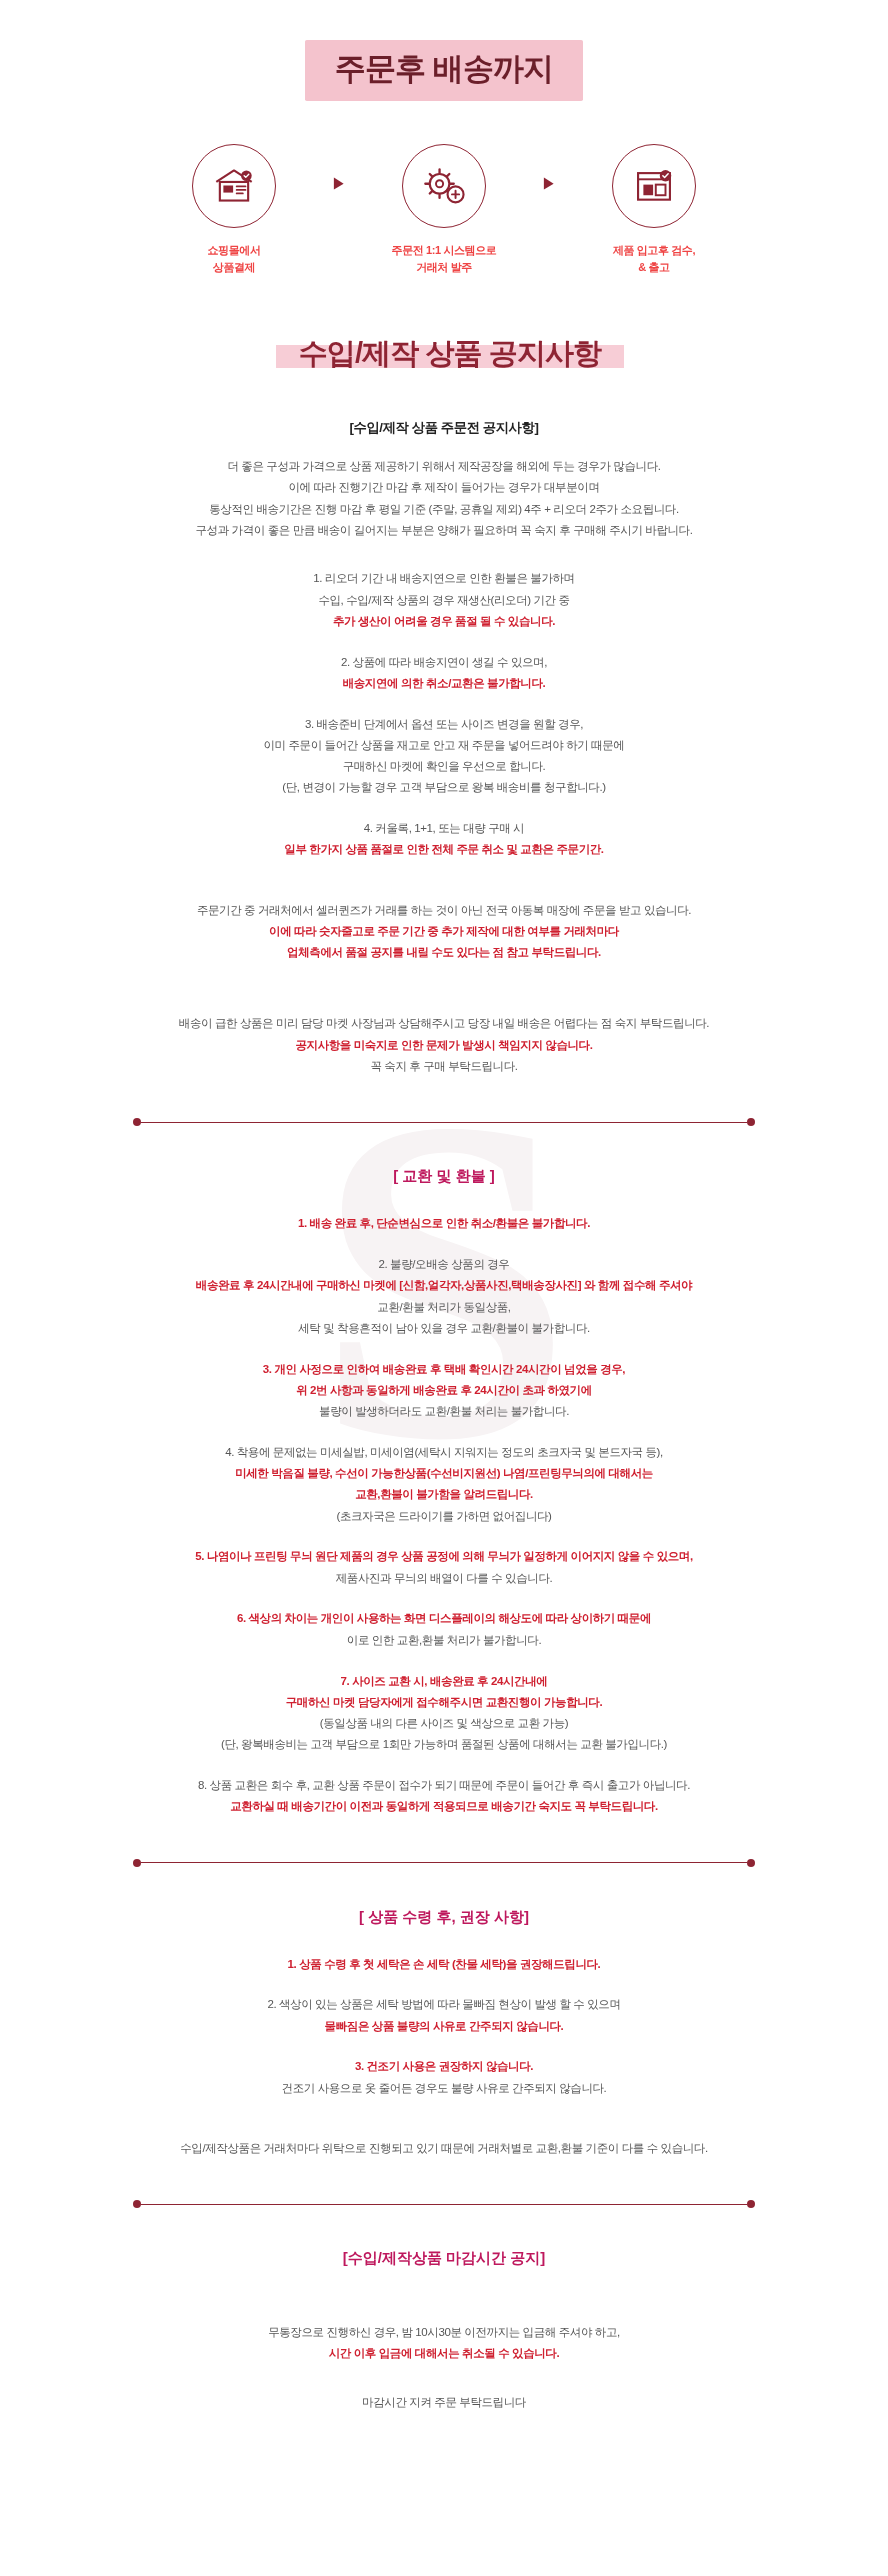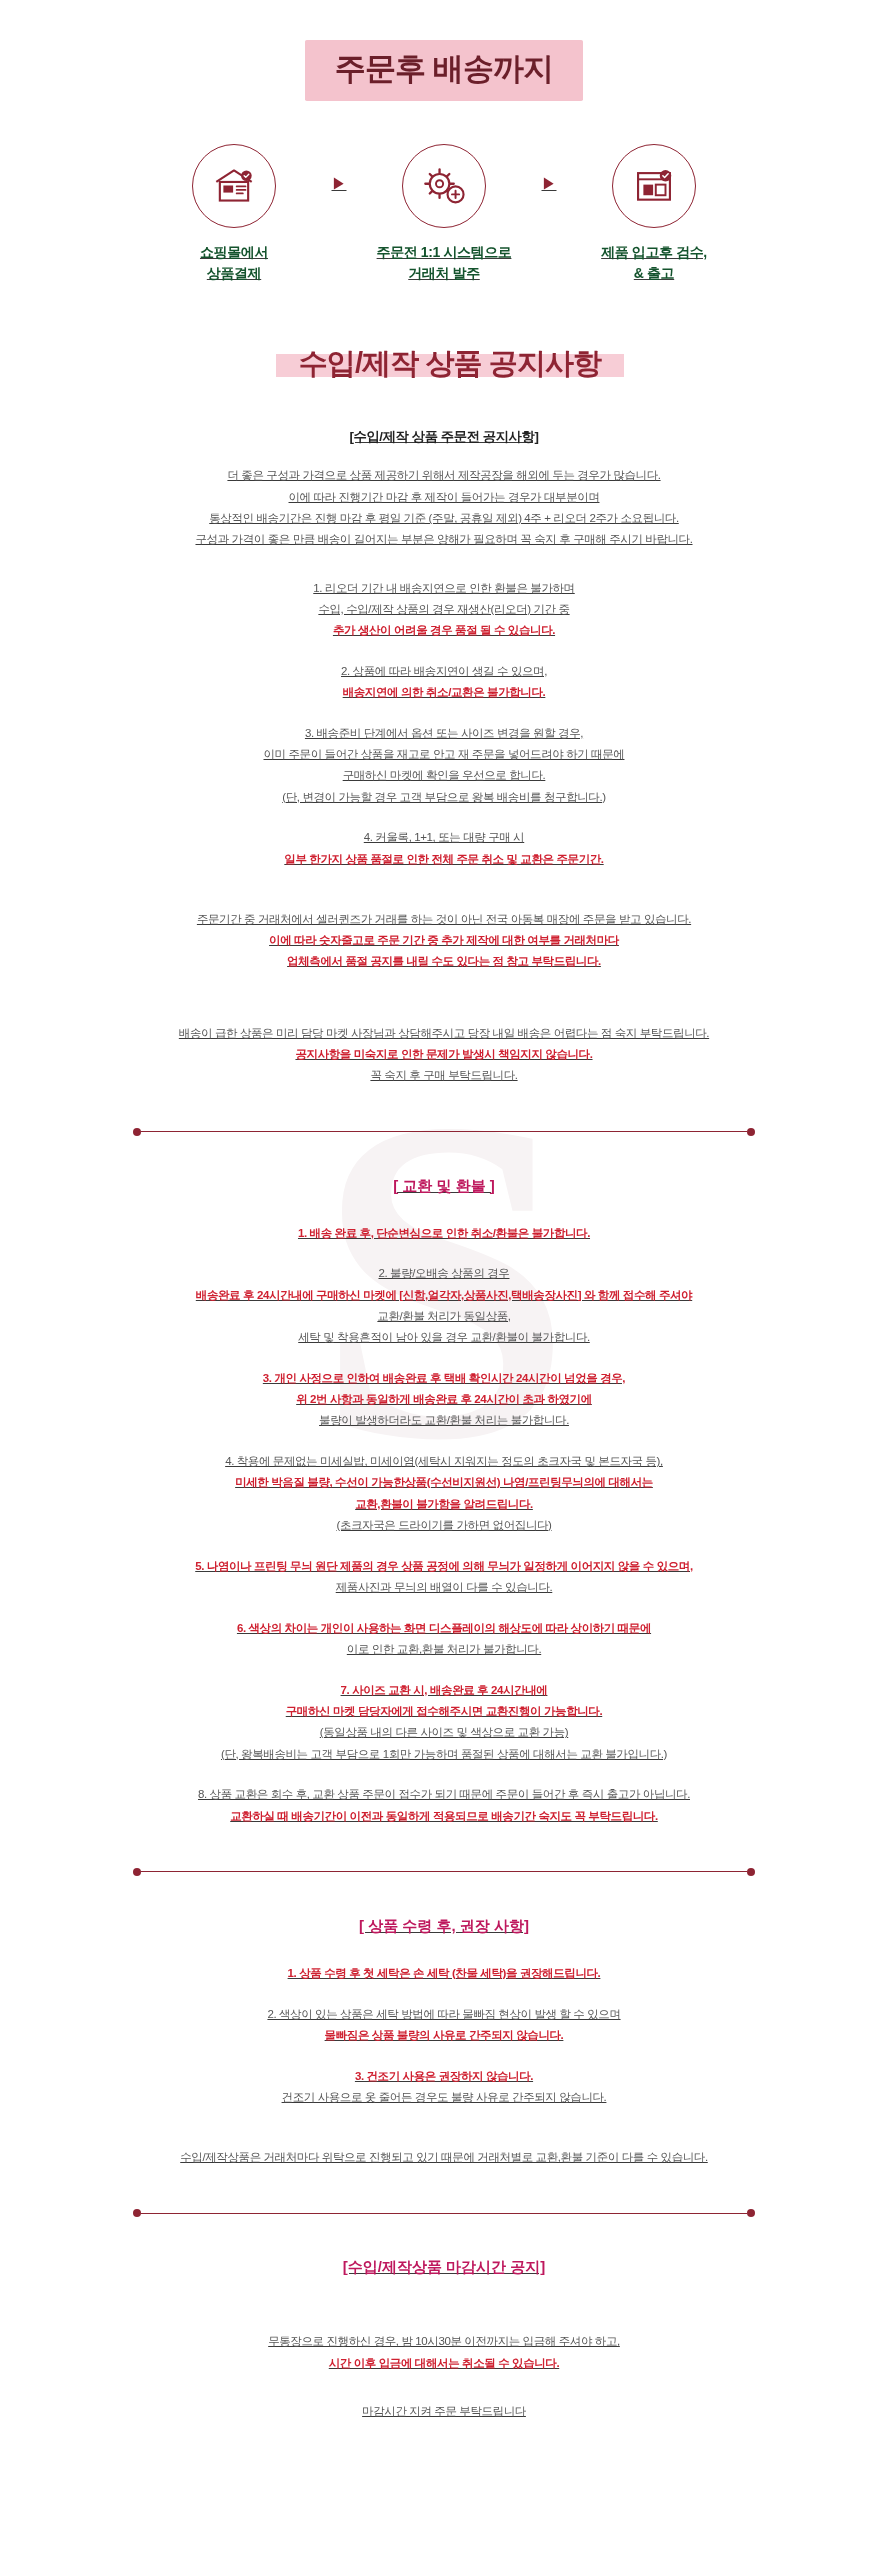--- a/index.html
+++ b/index.html
@@ -27,21 +27,21 @@
     font-size:462px;
     line-height:1;
     font-weight:700;
     color:#f7f3f4;
     font-family:"Liberation Serif", serif;
     z-index:0;
     pointer-events:none;
     user-select:none;
   }
 
-  .content{position:relative;z-index:2;text-decoration:underline;}
+  .content{position:relative;z-index:2;}
 
   
   .banner-wrap{
     text-align:center;
     padding-top:40px;
   }
   .banner{
     display:inline-block;
     background:#f4c3cd;
     padding:8px 30px 10.7px 30px;
@@ -74,23 +74,23 @@
     border:1.8px solid #8e2433;
     border-radius:50%;
     display:flex;
     align-items:center;
     justify-content:center;
     background:#fff;
   }
   .circle svg{display:block;}
   .step-label{
     margin-top:14px;
-    font-size:14px;
+    font-size:11px;
     line-height:1.55;
-    color:#14532d;
+    color:#ef4444;
     font-weight:700;
     letter-spacing:-0.4px;
   }
   .arrow{
     width:41px;
     margin-top:32px;
     text-align:center;
     color:#8e2433;
     font-size:15px;
     line-height:1;

